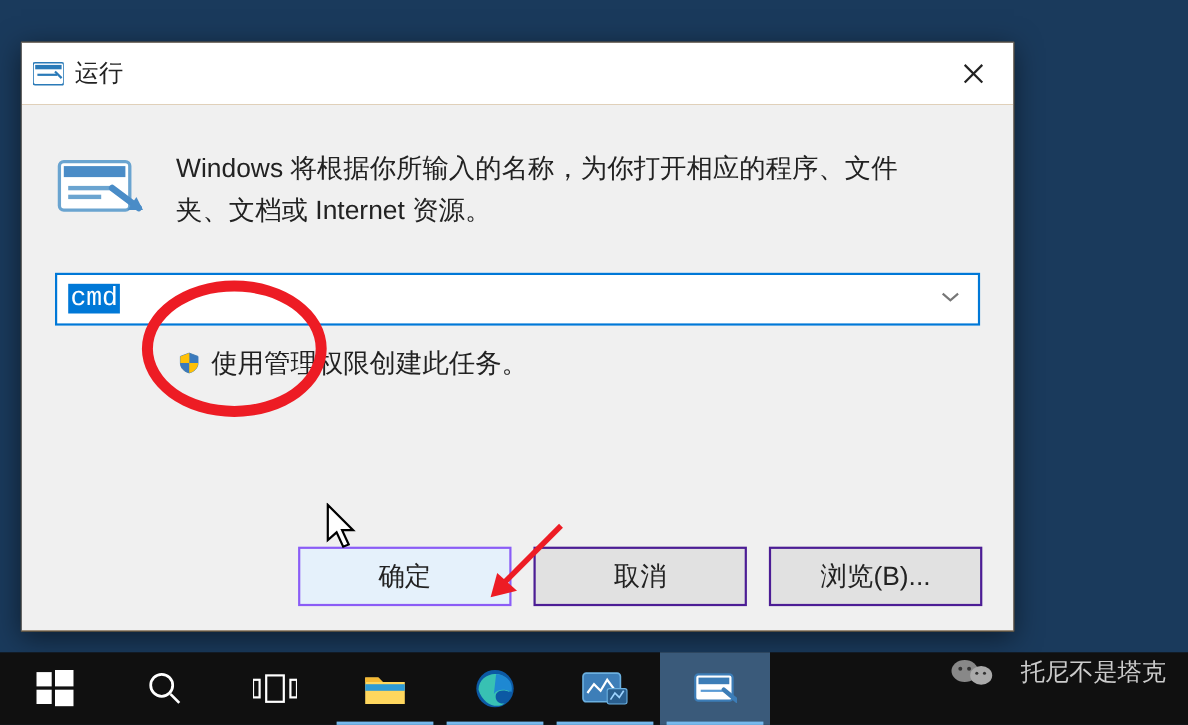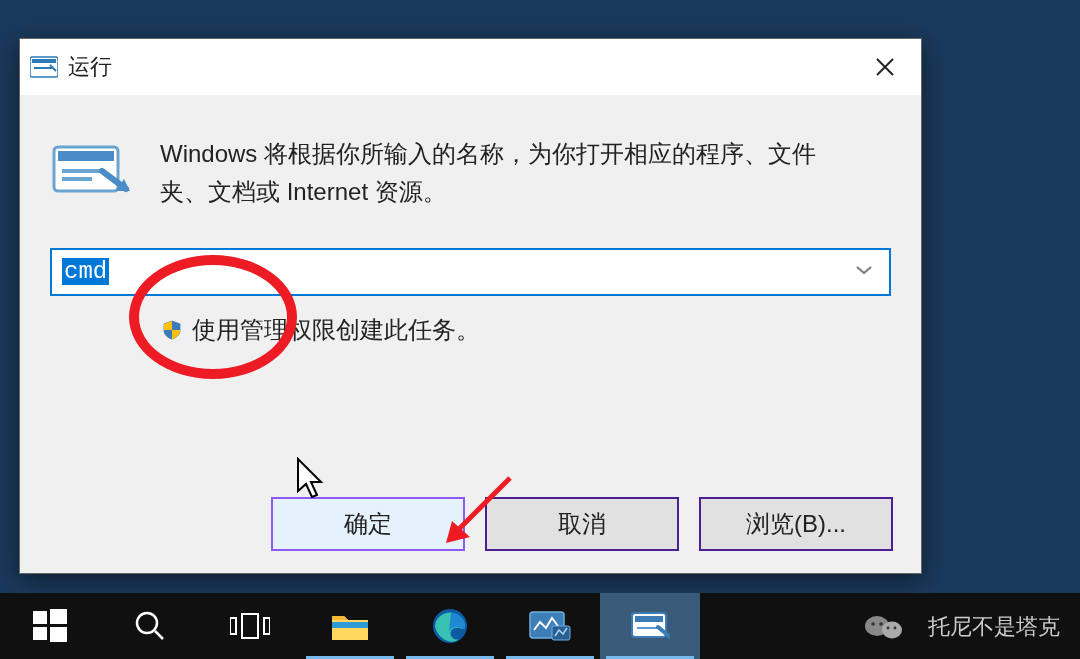--- a/index.html
+++ b/index.html
@@ -223,21 +223,21 @@
     left: 6px;
     right: 6px;
     height: 3px;
     background: #76b9ed;
   }
 
   
   .watermark {
     position: absolute;
     right: 20px;
-    bottom: 17px;
+    bottom: 33px;
     display: flex;
     align-items: center;
     gap: 24px;
     color: #ccc;
     font-size: 22px;
     pointer-events: none;
   }
   .wm-icon {
     display: flex;
     gap: 2px;

